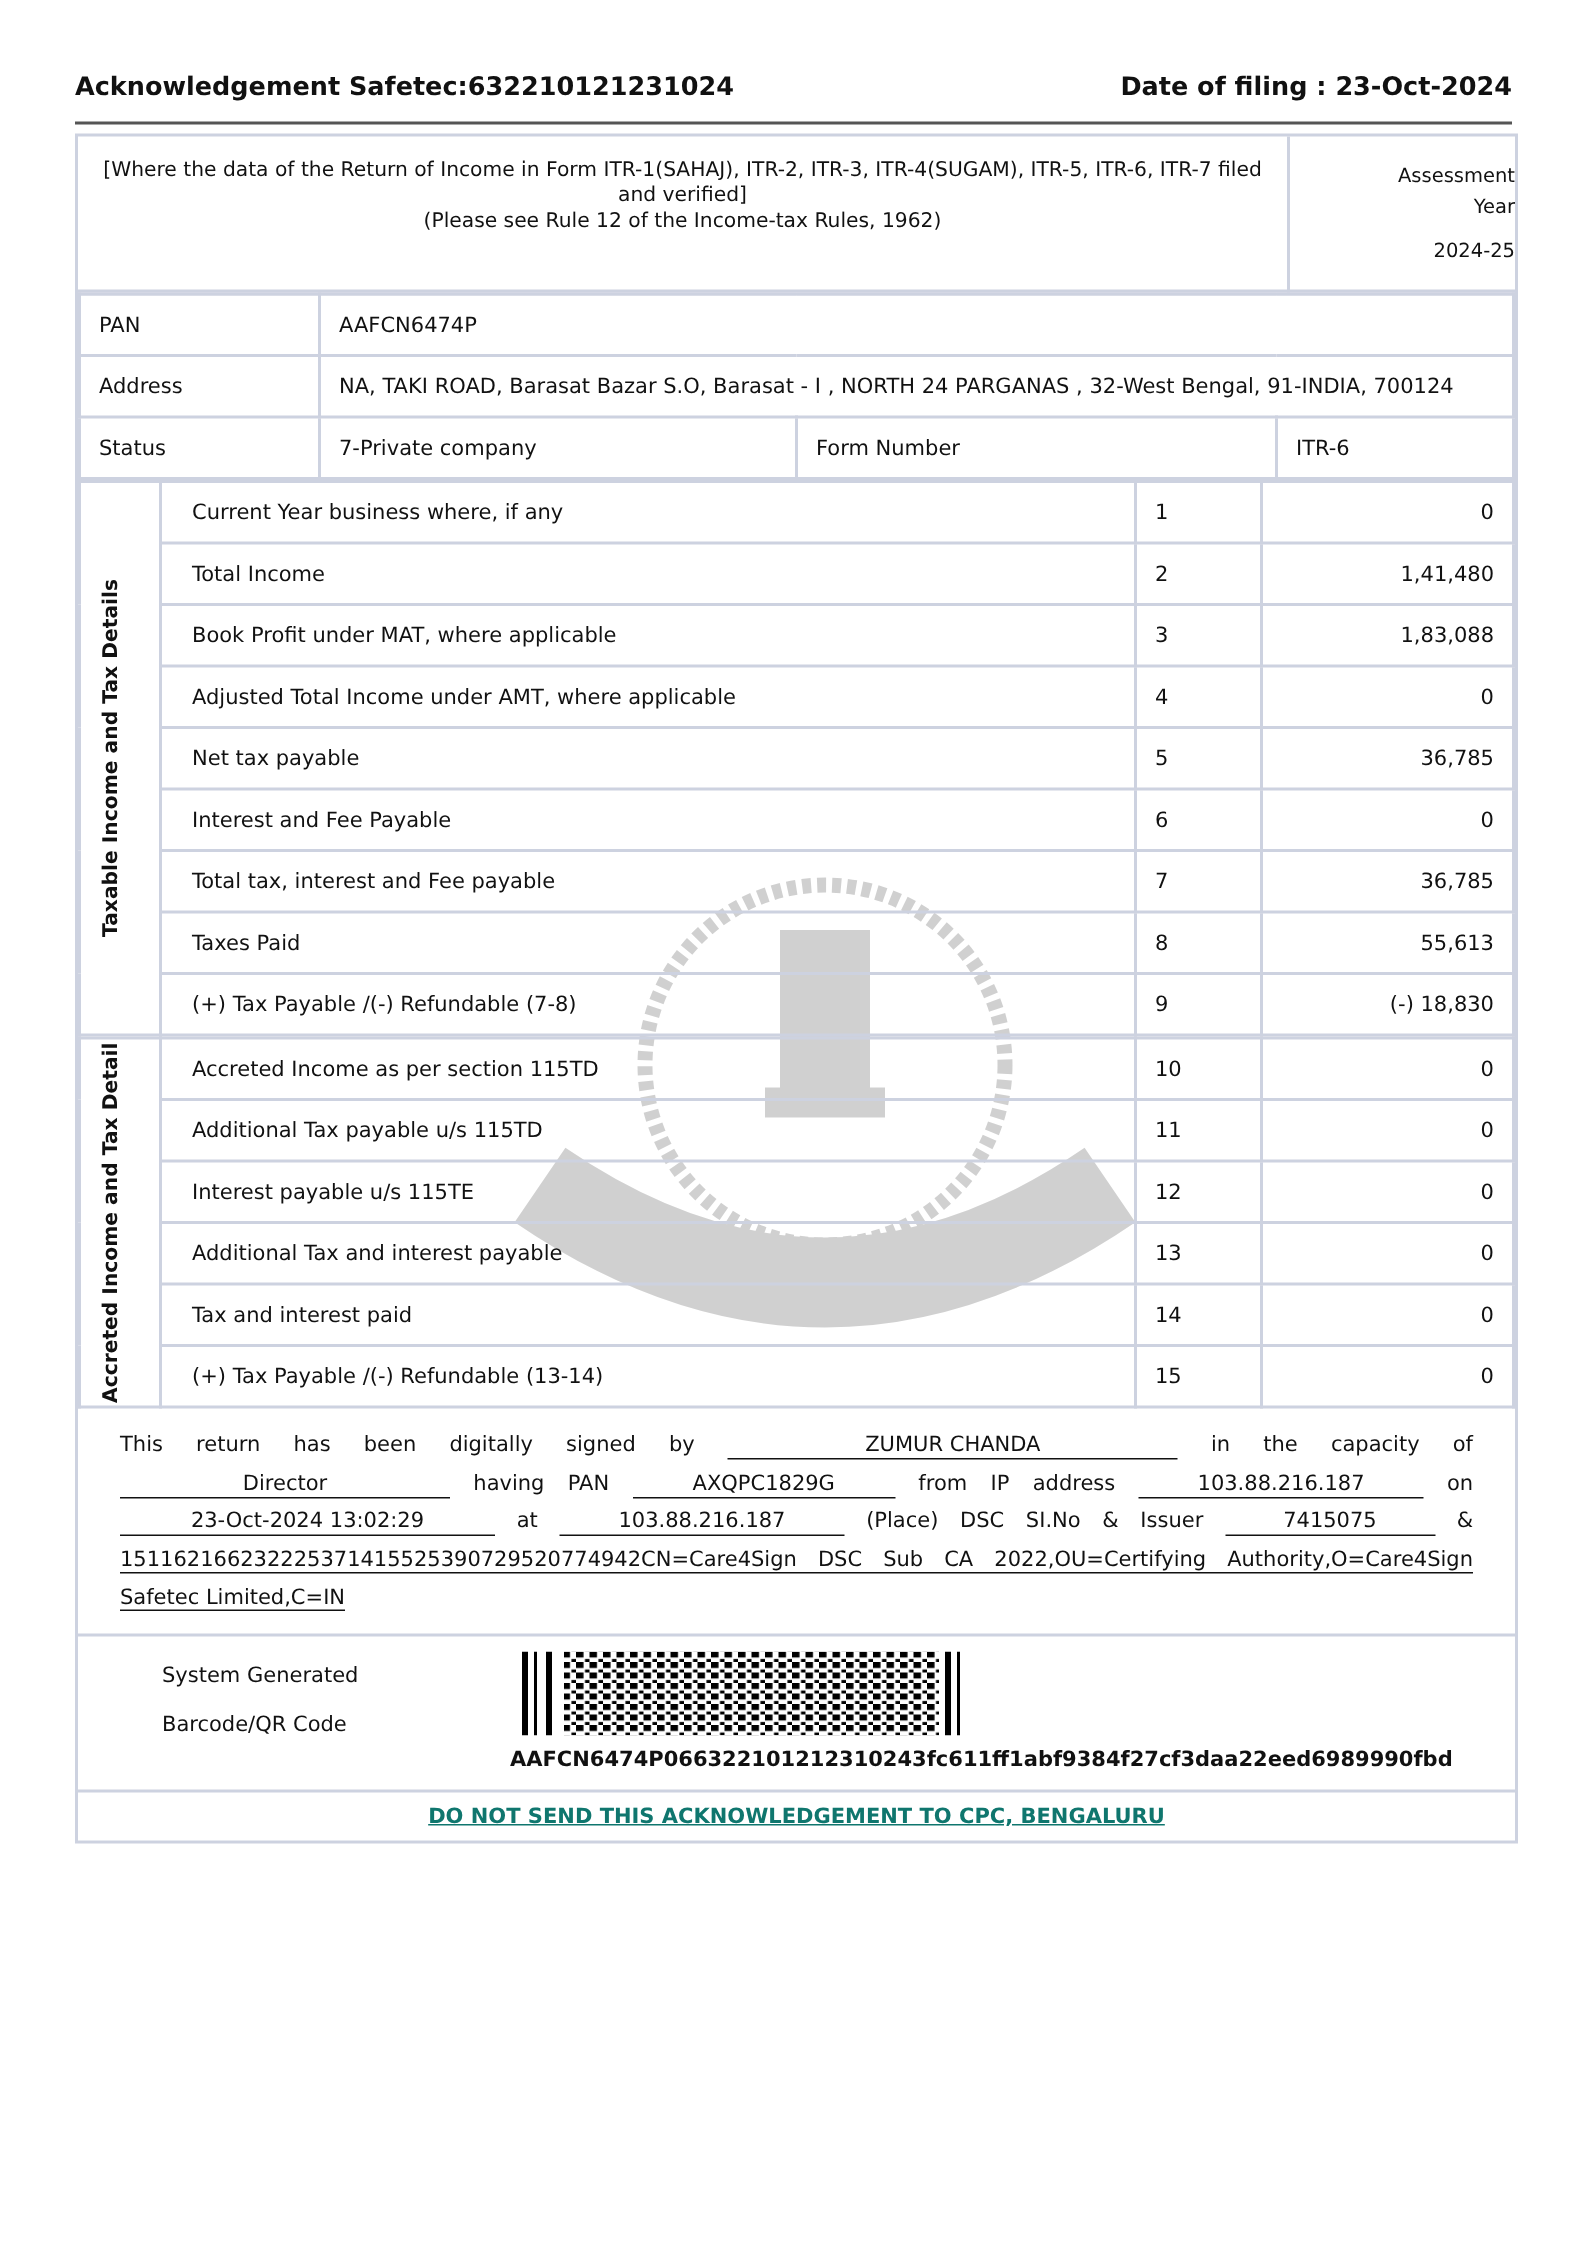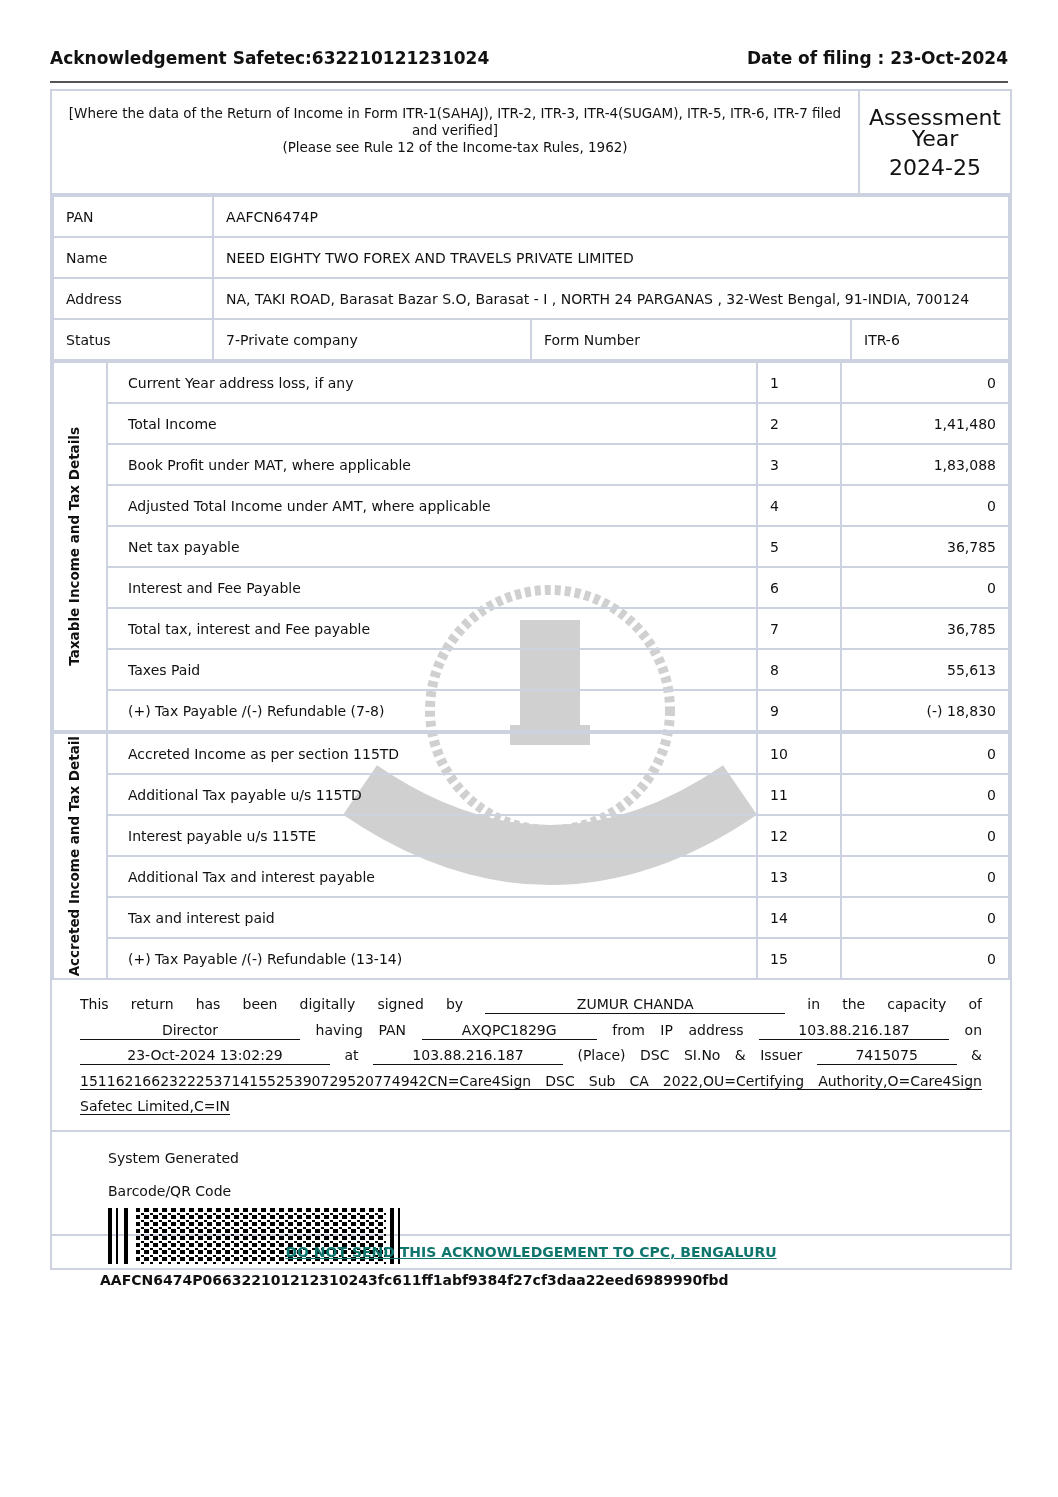--- a/index.html
+++ b/index.html
@@ -3,29 +3,29 @@
 <meta charset="utf-8">
 <style>
   html,body{margin:0;padding:0;background:#fff;}
   body{width:1058px;height:1497px;position:relative;font-family:"DejaVu Sans","Liberation Sans",sans-serif;color:#111;}
   .topline{position:absolute;left:50px;right:50px;top:48px;height:26px;display:flex;justify-content:space-between;font-weight:bold;font-size:17px;}
   .hr{position:absolute;left:50px;right:50px;top:81px;border-top:2px solid #555;}
   .frame{position:absolute;left:50px;width:958px;border:2px solid #cdd2e0;}
   .hdr{top:89px;height:104px;display:flex;}
   .hdr-main{flex:1;text-align:center;border-right:2px solid #cdd2e0;padding-top:14px;font-size:13.5px;line-height:17px;}
   .hdr-title{font-weight:bold;font-size:19px;text-decoration:underline;margin-bottom:4px;display:inline-block;}
-  .hdr-ay{width:150px;text-align:center;font-size:22px;line-height:21px;padding-top:16px;}
+  .hdr-ay{width:150px;text-align:right;font-size:13px;line-height:21px;padding-top:16px;}
   table{border-collapse:collapse;width:100%;font-size:14px;}
   td{border:2px solid #cdd2e0;height:39px;padding:0 12px;vertical-align:middle;}
   .info{top:193px;}
   .vlabel{writing-mode:vertical-rl;transform:rotate(180deg);font-weight:bold;font-size:13.5px;white-space:nowrap;text-align:center;}
   .num{text-align:right;}
   .sig{font-size:14px;line-height:25.5px;padding:12px 28px 10px 28px;text-align:justify;}
   .u{display:inline-block;border-bottom:1px solid #111;text-align:center;line-height:18px;}
-  .bc{display:flex;align-items:flex-start;padding:10px 0 0 56px;height:92px;flex-direction:column;}
+  .bc{display:flex;align-items:flex-start;padding:10px 0 0 56px;height:92px;}
   .warn{color:#0f766e;font-weight:bold;text-decoration:underline;font-size:14px;text-align:center;padding:8px 0;}
   .wm{position:absolute;left:340px;top:560px;width:420px;height:380px;opacity:.18;pointer-events:none;}
 </style>
 </head>
 <body>
 
 <div class="topline">
   <div><span>Acknowledgement Safetec:</span><span>632210121231024</span></div>
   <div><span>Date of filing : </span><span>23-Oct-2024</span></div>
 </div>
@@ -49,24 +49,20 @@
   <rect x="170" y="165" width="80" height="20" fill="#000"></rect>
   <path d="M20 230 Q210 360 400 230" fill="none" stroke="#000" stroke-width="60"></path>
 </svg>
 
 <div class="frame info">
   <table>
     <tbody>
         <tr>
           <td style="width:134px">PAN</td>
           <td colspan="3">AAFCN6474P</td>
-        </tr>
-    <tr>
-          <td>Name</td>
-          <td colspan="3">NEED EIGHTY TWO FOREX AND TRAVELS PRIVATE LIMITED</td>
         </tr>
     <tr>
           <td>Address</td>
           <td colspan="3">NA, TAKI ROAD, Barasat Bazar S.O, Barasat - I , NORTH 24 PARGANAS , 32-West Bengal, 91-INDIA, 700124</td>
         </tr>
     <tr>
           <td>Status</td>
           <td style="width:292px">7-Private company</td>
           <td style="width:294px">Form Number</td>
           <td>ITR-6</td>
@@ -74,21 +70,21 @@
   </tbody>
     </table>
   <table>
     <tbody>
         <tr>
           <td rowspan="10" style="width:28px;padding:0 12px">
             <div class="vlabel">Taxable Income and Tax Details</div>
           </td>
         </tr>
     <tr>
-          <td style="padding-left:20px">Current Year address loss, if any</td>
+          <td style="padding-left:20px">Current Year business where, if any</td>
           <td style="width:58px">1</td>
           <td class="num" style="width:142px">0</td>
         </tr>
     <tr>
           <td style="padding-left:20px">Total Income</td>
           <td>2</td>
           <td class="num">1,41,480</td>
         </tr>
     <tr>
           <td style="padding-left:20px">Book Profit under MAT, where applicable</td>

